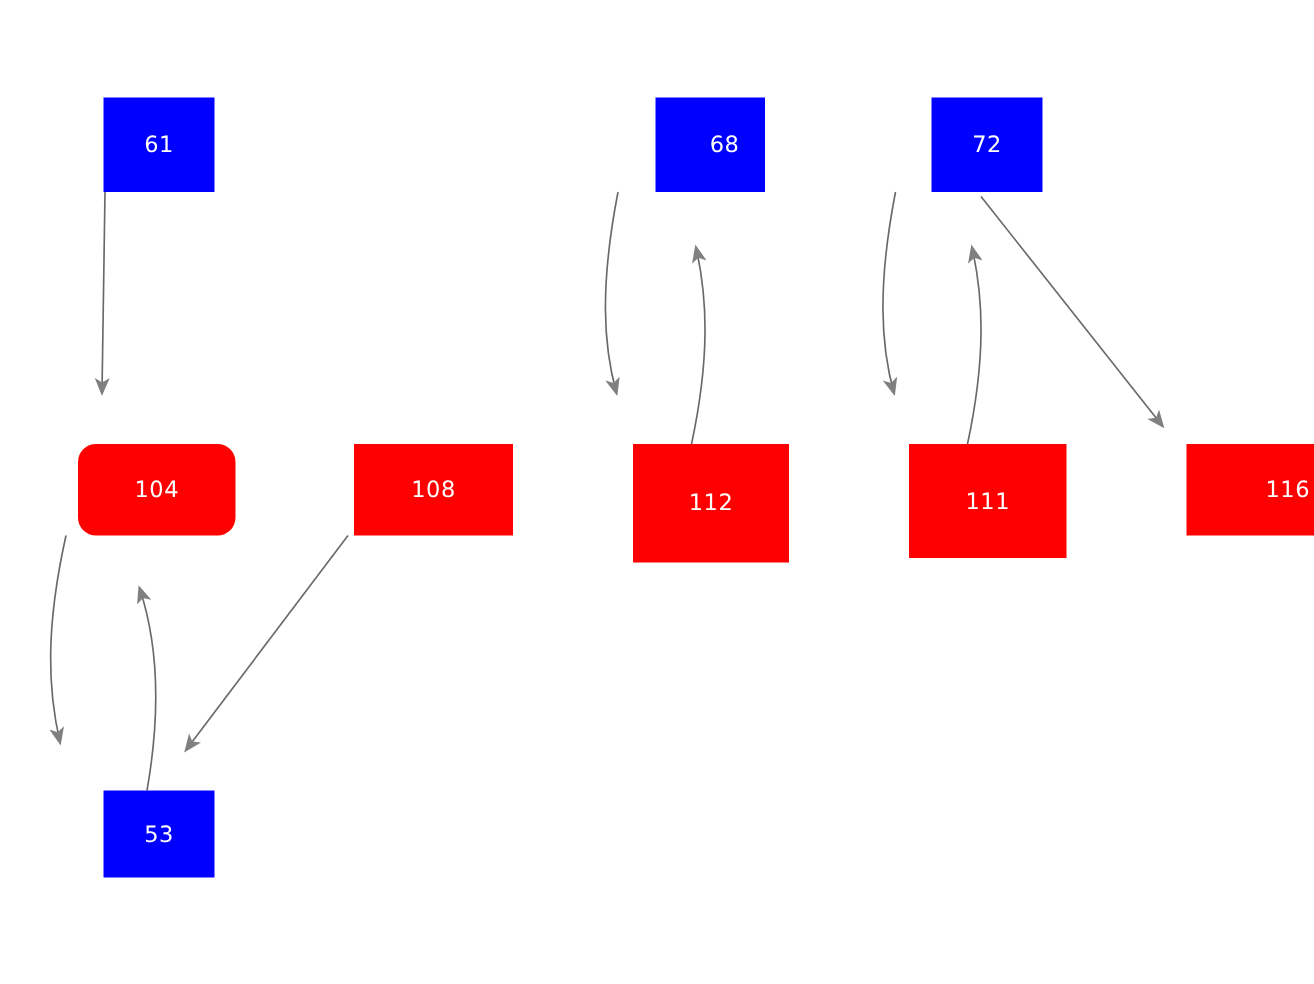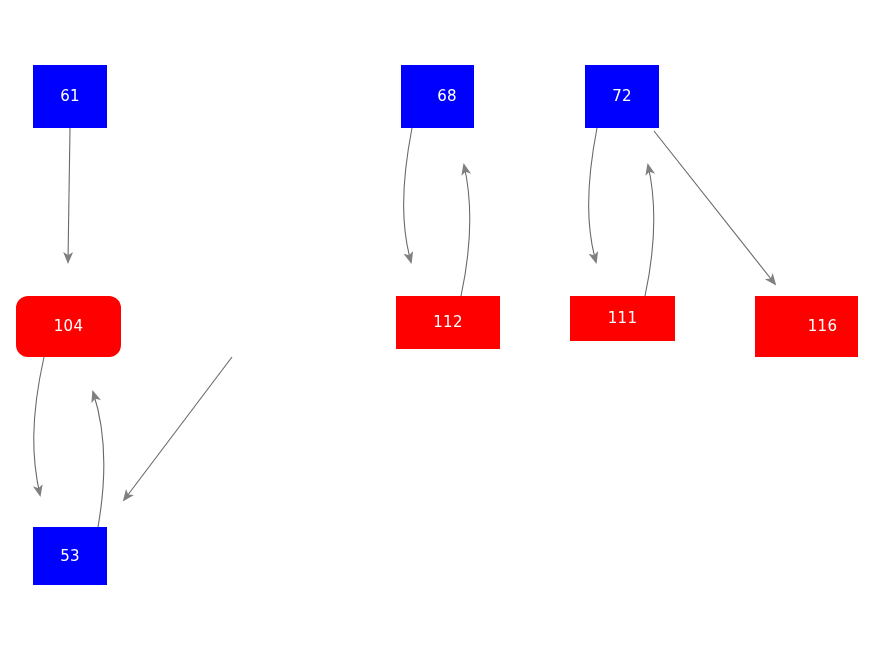--- a/index.html
+++ b/index.html
@@ -27,20 +27,21 @@
     box-sizing: border-box;
     display: flex;
     align-items: center;
     justify-content: center;
     color: #ffffff;
     font-size: 15px;
     font-family: "DejaVu Sans", "Liberation Sans", sans-serif;
     line-height: 1;
     letter-spacing: 0.3px;
     user-select: none;
+    margin-left: 36px;
   }
   .node-blue { background: #0000ff; }
   .node-red  { background: #ff0000; }
   .node-label { pointer-events: none; }
 </style>
 </head>
 <body>
 
 <div id="canvas">
 
@@ -97,26 +98,29 @@
   </div>
 
   <div class="node node-blue" style="left:585px; top:65px; width:74px; height:63px;text-align:center;">
     <span class="node-label">72</span>
   </div>
 
   <div class="node node-red" style="left:16px; top:296px; width:105px; height:61px;border-radius:12px;">
     <span class="node-label">104</span>
   </div>
 
+  <div class="node node-red" style="left:200px; top:296px; width:106px; height:61px;">
+    <span class="node-label">108</span>
+  </div>
 
-  <div class="node node-red" style="left:396px; top:296px; width:104px; height:53px;">
+  <div class="node node-red" style="left:386px; top:296px; width:104px; height:79px;">
     <span class="node-label">112</span>
   </div>
 
-  <div class="node node-red" style="left:570px; top:296px; width:105px; height:45px;">
+  <div class="node node-red" style="left:570px; top:296px; width:105px; height:76px;">
     <span class="node-label">111</span>
   </div>
 
   <div class="node node-red" style="left:755px; top:296px; width:103px; height:61px;padding-left:32px;">
     <span class="node-label">116</span>
   </div>
 
   <div class="node node-blue" style="left:33px; top:527px; width:74px; height:58px;">
     <span class="node-label">53</span>
   </div>

